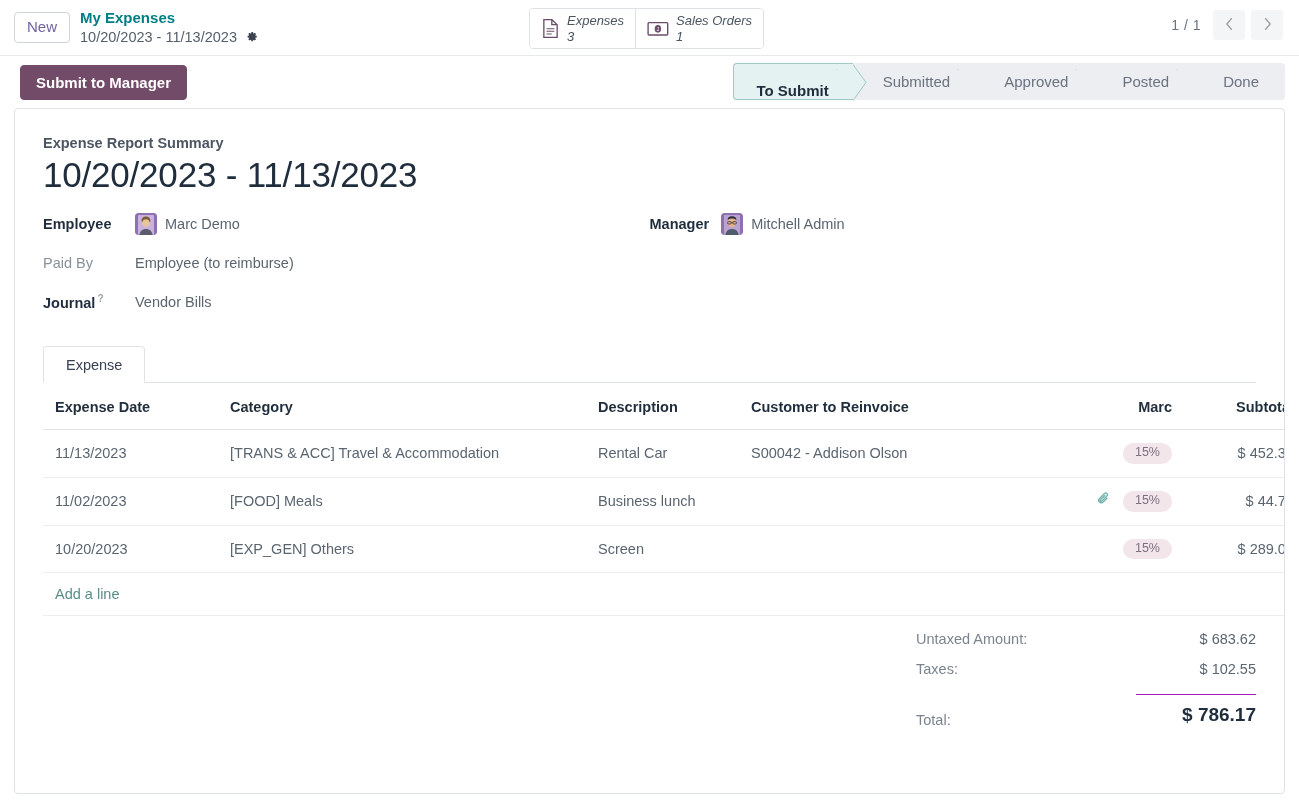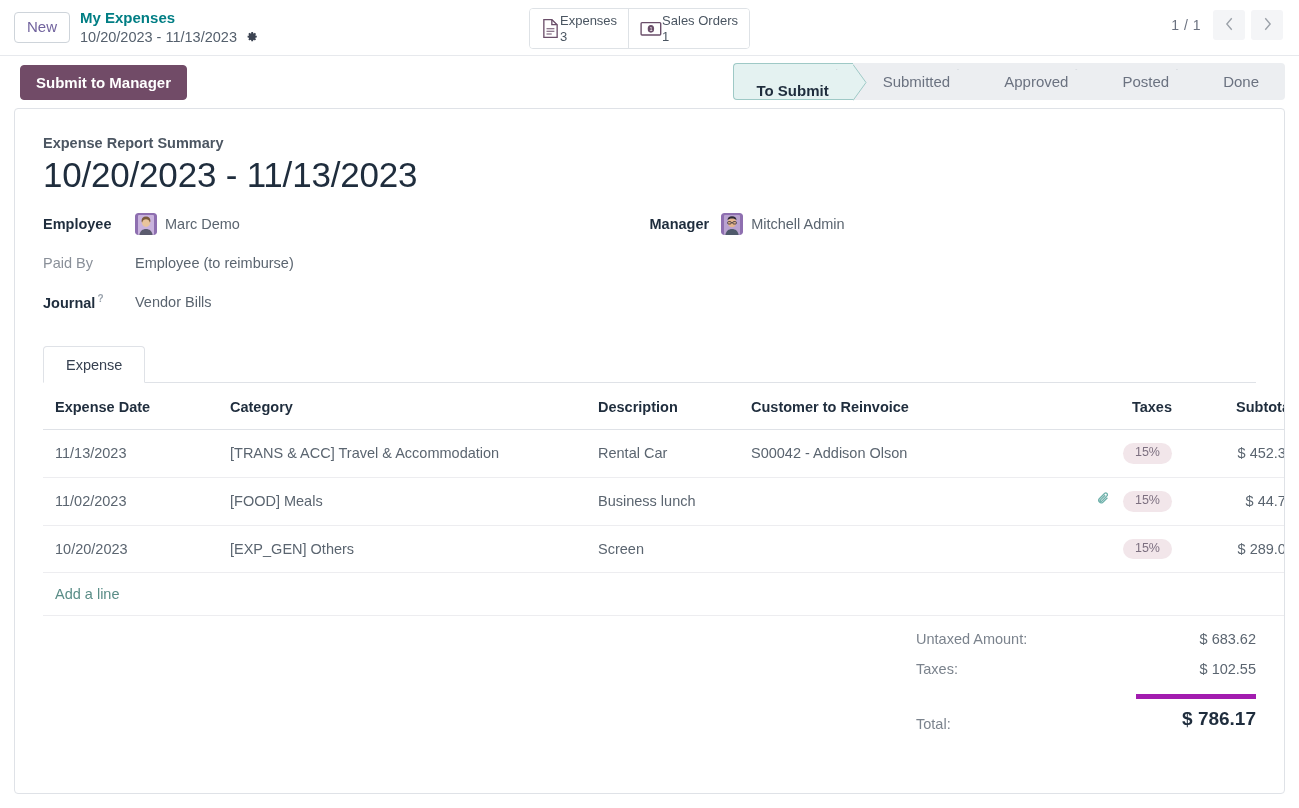--- a/index.html
+++ b/index.html
@@ -50,24 +50,25 @@
     position: absolute;
     left: 529px; top: 8px;
     display: flex;
     border: 1px solid #dee2e6;
     border-radius: 4px;
     background: #fff;
     overflow: hidden;
     height: 41px;
   }
   .smart-btn {
-    display: flex; align-items: center; gap: 0;
+    display: flex; align-items: center; gap: 7px;
     padding: 4px 11px;
     cursor: pointer;
     background: #fff;
+    font-style: italic;
   }
   .smart-btn + .smart-btn { border-left: 1px solid #dee2e6; }
   .smart-ic { color: #6a4e69; display: flex; align-items: center; }
   .smart-txt { display: flex; flex-direction: column; line-height: 1.18; }
   .smart-lbl { font-size: 13px; color: #4a5561; }
   .smart-val { font-size: 13px; color: #4a5561; }
 
   
   .pager {
     position: absolute; right: 16px; top: 10px;
@@ -271,21 +272,21 @@
     justify-content: flex-end;
     padding-top: 8px;
   }
   .totals-tbl { width: 360px; }
   .t-row { display: flex; justify-content: flex-end; align-items: baseline; padding: 7px 0; }
   .t-lbl { font-size: 14.5px; color: #7b838d; width: 220px; padding-right: 16px;}
   .t-val { font-size: 14.5px; color: #5b6570; width: 120px; text-align: right; }
   .t-row.grand { padding-top: 10px; }
   .t-row.grand .t-val {
     font-size: 19px; font-weight: 700; color: #1f2d3d;
-    border-top: 5px solid #a21caf;
+    border-top: 1px solid #a21caf;
     padding-top: 9px;
   }
   .t-row.grand .t-lbl { position: relative; top: 4px; }
 </style>
 </head>
 <body>
 
 <div class="cp">
 
   <div class="cp-left">
@@ -440,21 +441,21 @@
         <div class="nb-tab active">Expense</div>
       </div>
 
       <table class="lst">
         <thead>
           <tr>
             <th class="c-date">Expense Date</th>
             <th class="c-cat">Category</th>
             <th class="c-desc">Description</th>
             <th class="c-cust">Customer to Reinvoice</th>
-            <th class="c-tax">Taxes</th>
+            <th class="c-tax">Marc</th>
             <th class="c-sub th-opt">
               <span>Subtotal</span>
             </th>
 
           </tr>
         </thead>
         <tbody>
 
           <tr>
             <td class="c-date">11/13/2023</td>

